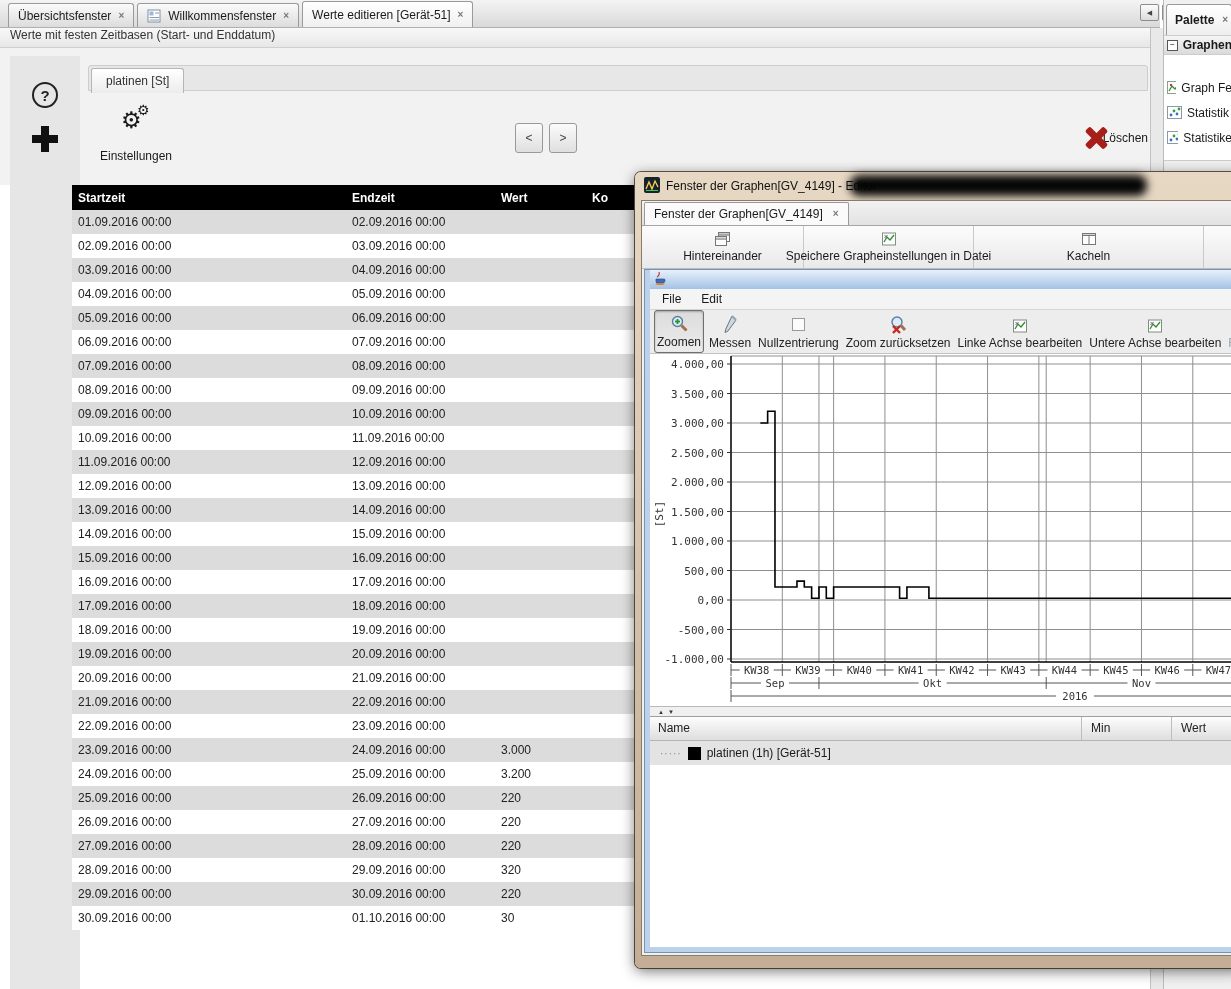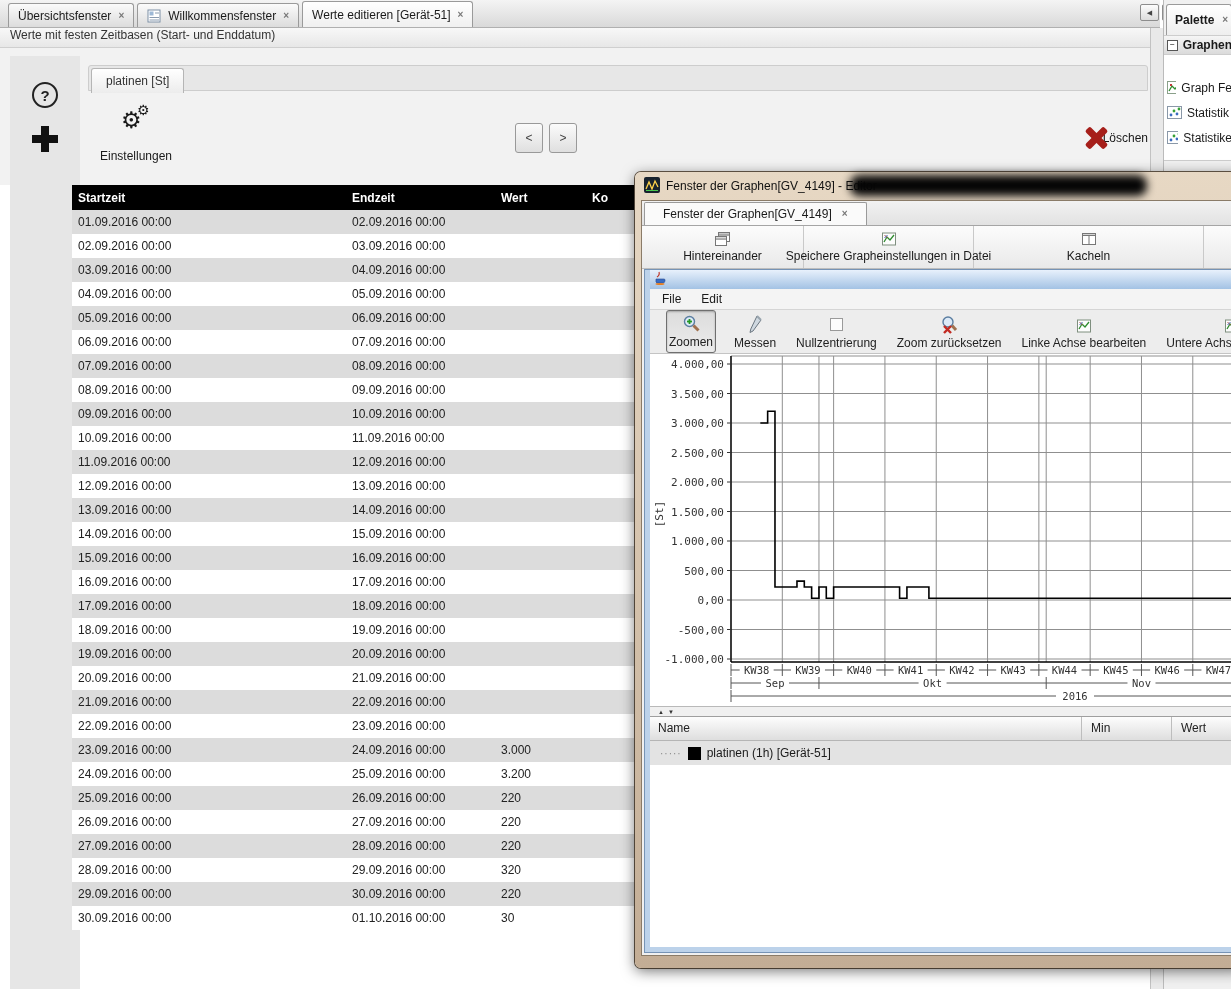--- a/index.html
+++ b/index.html
@@ -102,36 +102,36 @@
   #fwin-titlebar{left:0;top:0;right:0;height:28px;display:flex;align-items:center;gap:6px;
     padding-left:9px;box-sizing:border-box}
   #fwin-title{color:#111;font-size:12px;white-space:nowrap}
   #title-smudge{position:absolute;left:215px;top:3px;width:297px;height:21px;background:#050505;
     border-radius:9px;filter:blur(4px)}
   #fwin-body{left:6px;top:28px;width:598px;bottom:12px;background:#f0f0f0;box-sizing:border-box;
     border:1px solid #8a7b68}
   .ftabstrip{height:24px;background:linear-gradient(#f2f2f2,#e2e2e2);border-bottom:1px solid #a5a5a5;
     display:flex;align-items:flex-end}
   .ftab{height:22px;margin-left:2px;border:1px solid #9a9a9a;border-bottom:none;border-radius:2px 2px 0 0;
-    background:#fafafa;display:flex;align-items:center;gap:10px;padding:0 18px;white-space:nowrap}
+    background:#fafafa;display:flex;align-items:center;gap:10px;padding:0 9px;white-space:nowrap}
   .ftoolbar{height:42px;background:linear-gradient(#fcfcfc,#e9e9e9);border-bottom:1px solid #bdbdbd;
     display:flex}
   .ftool{display:flex;flex-direction:column;align-items:center;justify-content:center;gap:2px;
     border-right:1px solid #c9c9c9;padding:2px 8px 3px 8px;box-sizing:border-box;white-space:nowrap}
 
   
   #iwin{position:absolute;left:2px;top:68px;right:0;bottom:2px;background:#bcd2ea;
     border:1px solid #7693b5;padding:0 5px 5px 5px;box-sizing:border-box}
   #iwin-titlebar{height:19px;background:linear-gradient(#e8f1fc,#a3c2e4);display:flex;
     align-items:center;padding-left:4px;gap:4px}
   #iwin-content{background:#fff;height:calc(100% - 19px);overflow:hidden}
   #menubar{height:20px;background:#f4f4f4;border-bottom:1px solid #d5d5d5;display:flex;
     align-items:center;gap:20px;padding-left:12px}
   #gtoolbar{height:43px;background:#ededed;border-bottom:1px solid #c4c4c4;display:flex;
-    align-items:stretch;padding-left:16px;gap:16px}
+    align-items:stretch;padding-left:4px;gap:3px}
   .gtool{display:flex;flex-direction:column;align-items:center;justify-content:flex-end;
     padding:3px 2px;gap:2px;white-space:nowrap}
   .gtool .glabel{font-size:12px;color:#222}
   .gtool.pressed{border:1px solid #6f6f6f;border-radius:3px;background:linear-gradient(#dcdcdc,#ececec);
     box-shadow:inset 0 1px 2px rgba(0,0,0,.25)}
   .gtool.disabled .glabel{color:#9aa4ad}
   .cbx{width:11px;height:11px;border:1px solid #9a9a9a;background:#fcfcfc;margin-bottom:3px}
 
   #chart-wrap{height:352px;background:#fff}
   #hsplit{height:11px;border-top:1px solid #b9b9b9;border-bottom:1px solid #9f9f9f;background:#f0f0f0;

